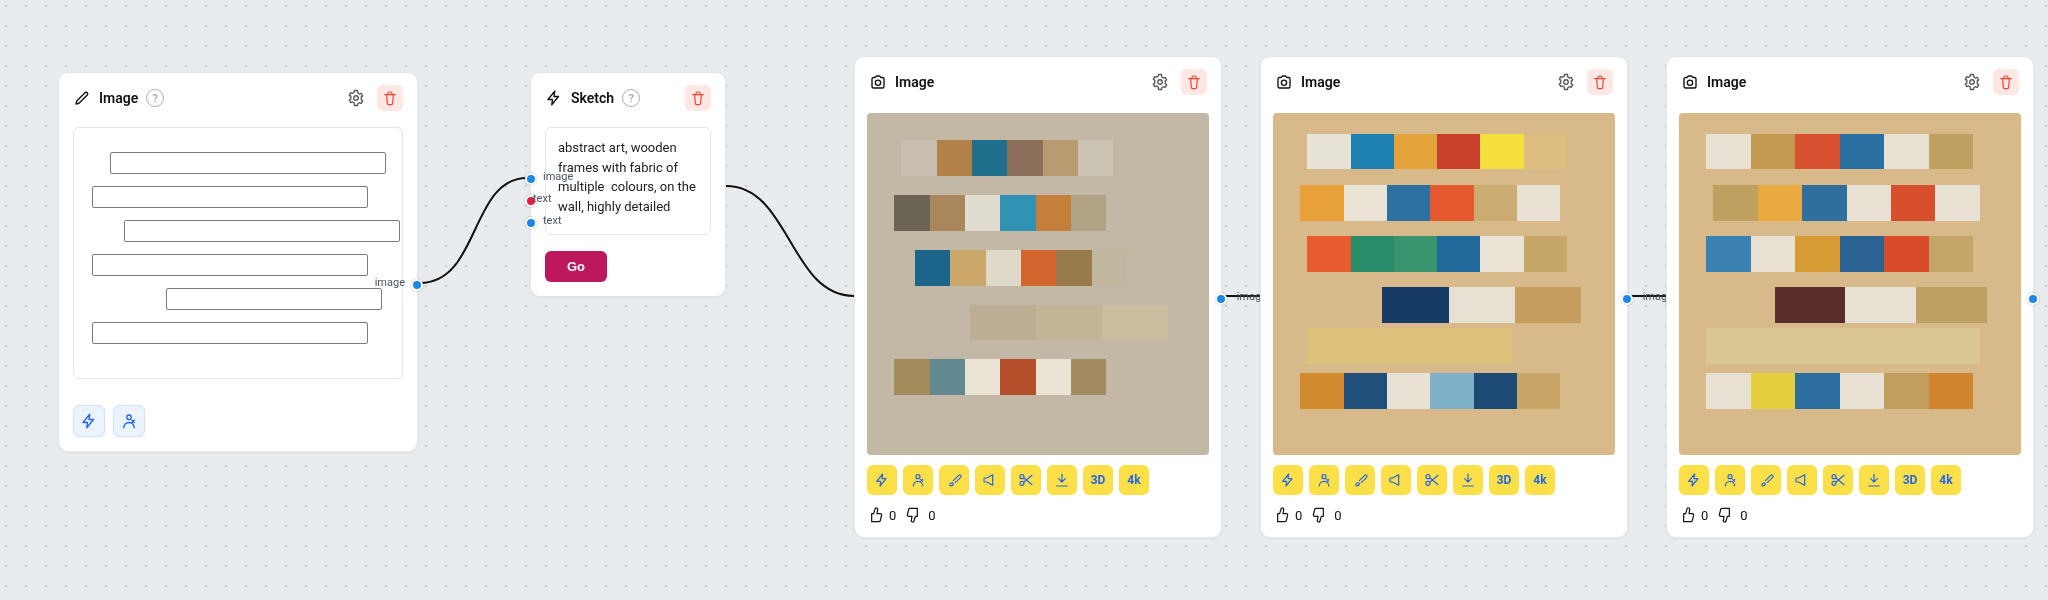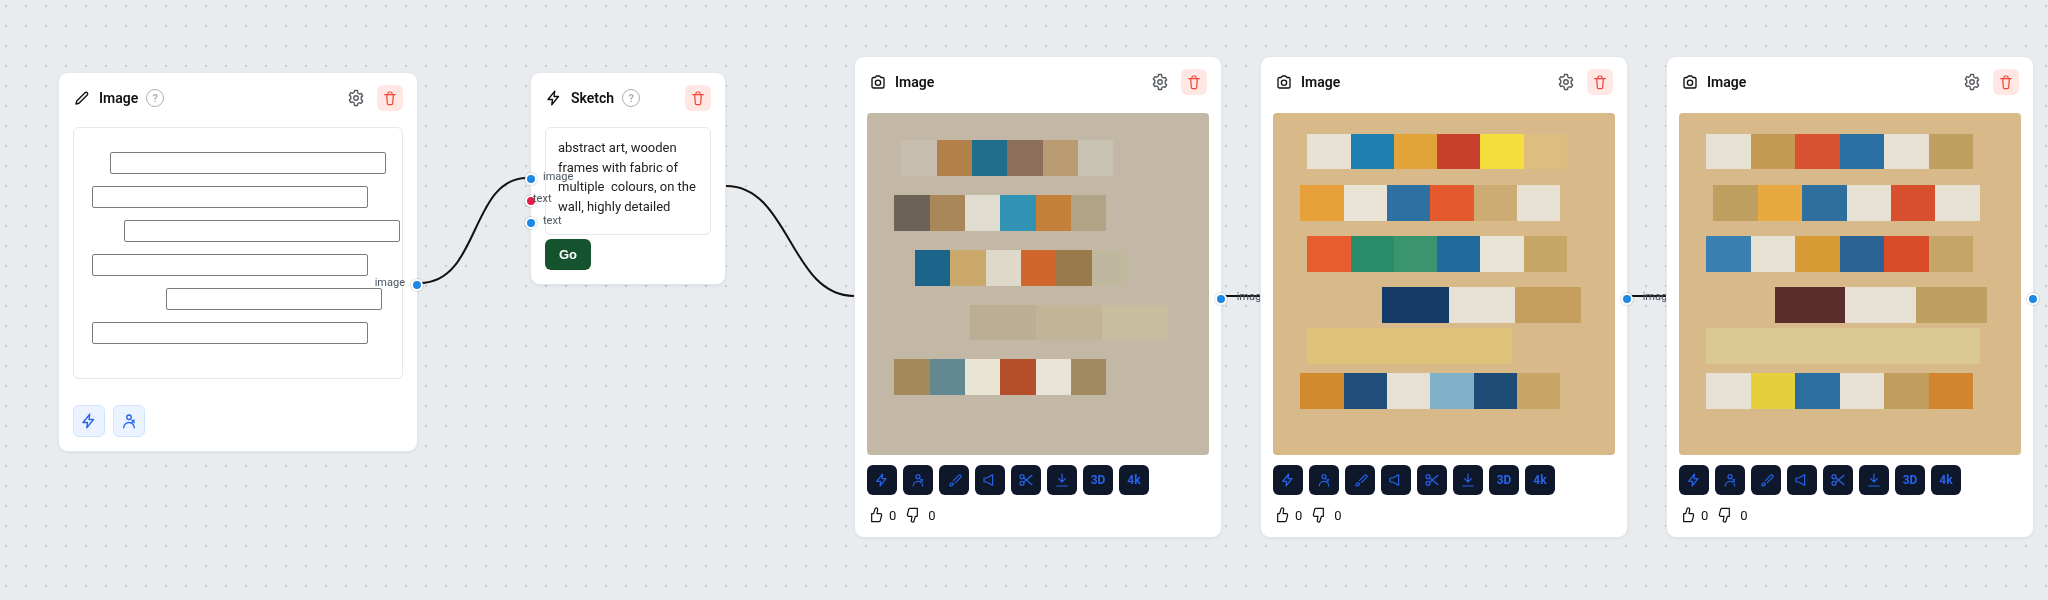--- a/index.html
+++ b/index.html
@@ -58,36 +58,36 @@
     padding: 10px 12px; font-size: 13px; line-height: 1.5; color: #222; resize: none;
     font-family: inherit; outline: none;
   }
   .select {
     margin-top: 10px; display: flex; align-items: center; gap: 8px;
     border: 1px solid #cfd4da; border-radius: 6px;
     height: 38px; padding: 0 12px; font-weight: 600; font-size: 14px; color: #111;
   }
   .select .chev { margin-left: auto; }
   .go-btn {
-    background: #14532d; color: #fff; font-weight: 600;
-    font-size: 13px; border-radius: 6px; padding: 8px 14px; border: none;
+    margin-top: 12px; background: #be185d; color: #fff; font-weight: 600;
+    font-size: 13px; border-radius: 6px; padding: 8px 22px; border: none;
   }
   
   .img-card .card-body { padding: 8px 12px 0 12px; }
   .imgwrap { width: 100%; aspect-ratio: 1/1; border-radius: 4px; overflow: hidden; position: relative; }
   .bg-a { background: #c3b8a5; }
   .bg-b { background: #d7b98a; }
   .bar {
     position: absolute; height: 10.5%; display: flex; align-items: stretch;
     box-shadow: inset 0 -2px 3px rgba(0,0,0,.18);
   }
   .bar .seg { flex: 1; }
   .tool-row { display: flex; gap: 6px; padding: 10px 12px 0 12px; flex-wrap: wrap; }
   .tbtn {
-    height: 30px; min-width: 30px; border-radius: 6px; background: #0f172a; color: #2563eb;
+    height: 30px; min-width: 30px; border-radius: 6px; background: #fde047; color: #2563eb;
     display: inline-flex; align-items: center; justify-content: center; font-size: 12px; font-weight: 700;
     padding: 0 6px;
   }
   .vote-row { display: flex; align-items: center; gap: 10px; padding: 12px 12px 14px 12px; }
   .vote { display: inline-flex; align-items: center; gap: 6px; color: #111; font-size: 13px; }
   .vote svg { width: 16px; height: 16px; }
   
   .port {
     position: absolute; width: 12px; height: 12px; border: 2px solid #fff;
     border-radius: 50%; background: #1e88e5; box-shadow: 0 0 0 1px rgba(0,0,0,.1);

